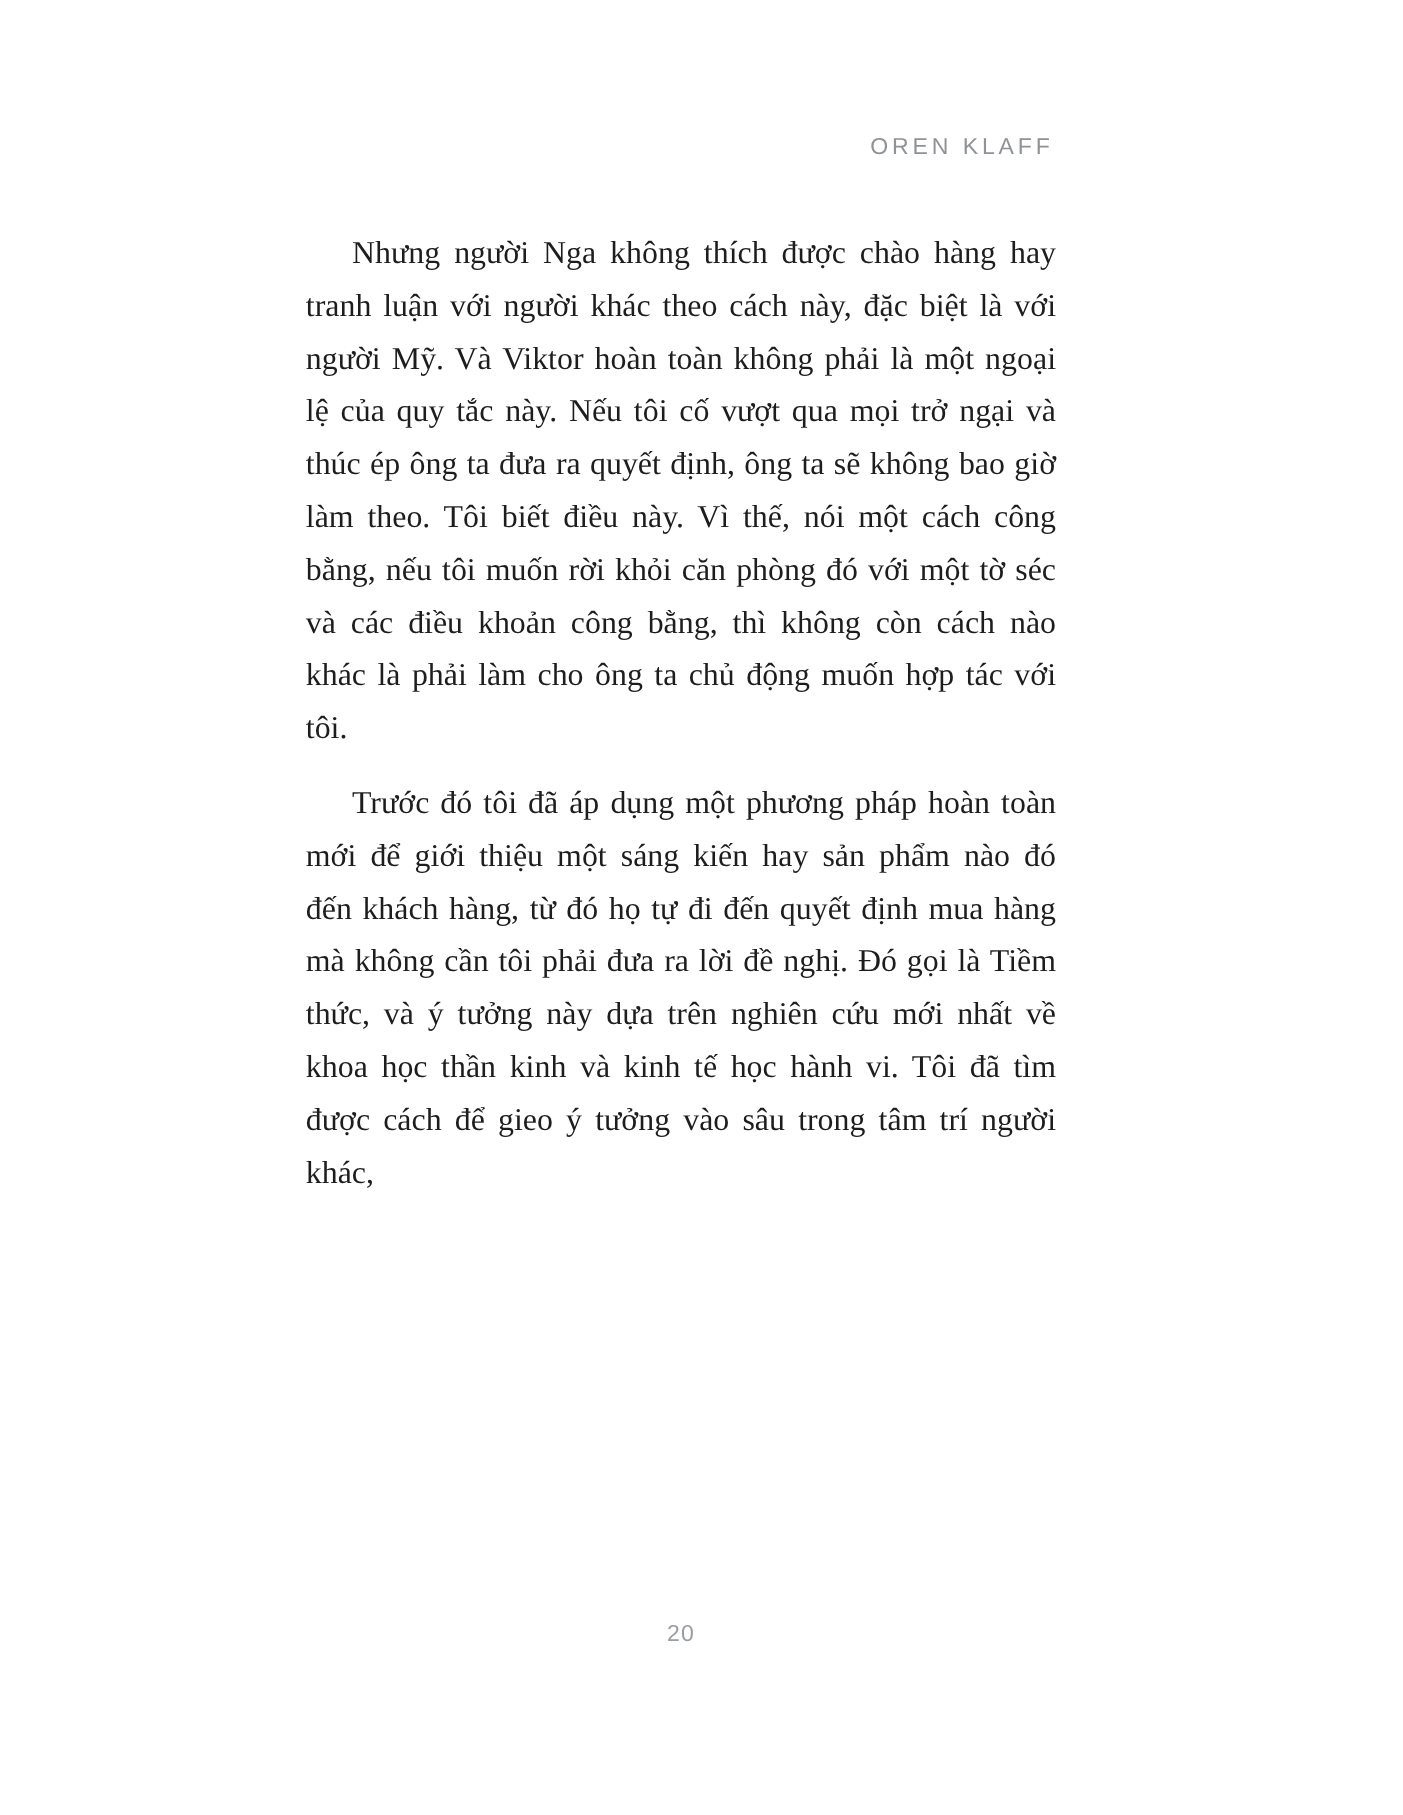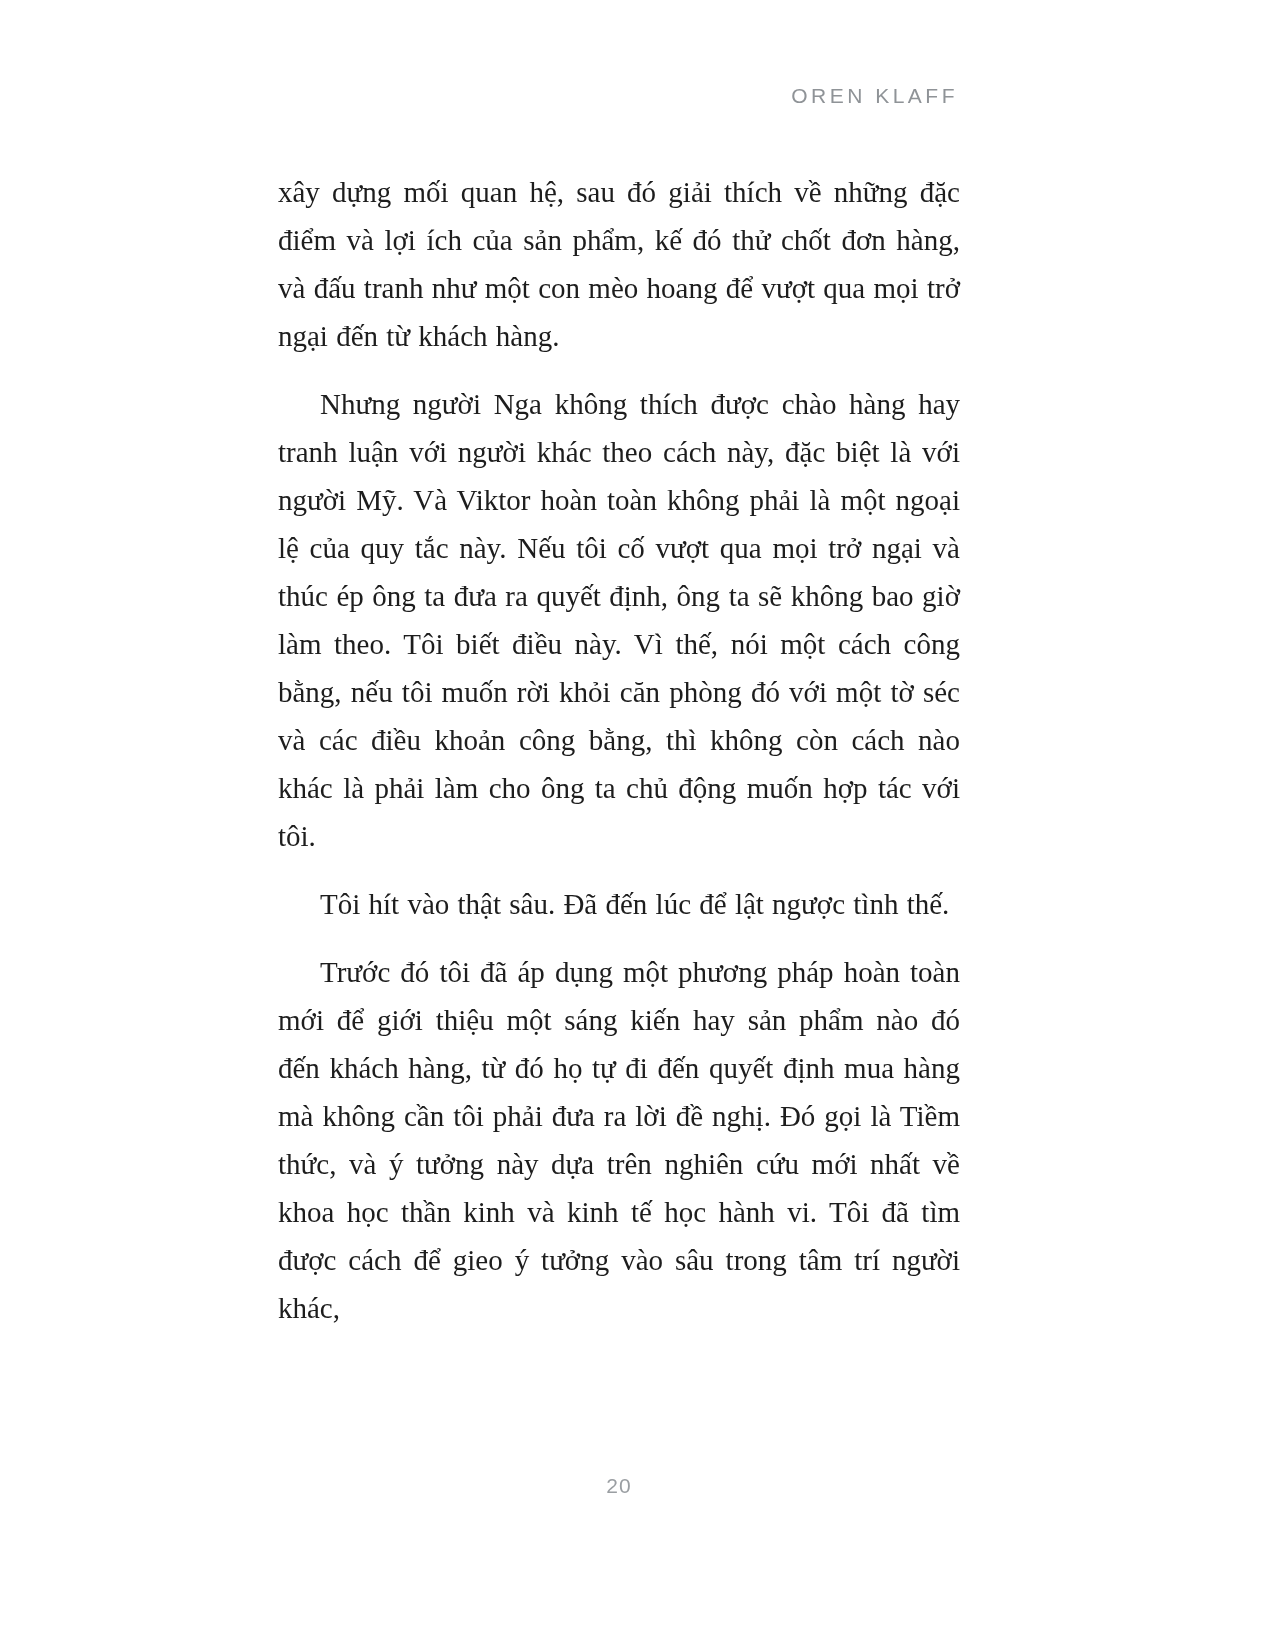--- a/index.html
+++ b/index.html
@@ -11,20 +11,21 @@
     height: 1650px;
     background: #ffffff;
     font-family: "Liberation Serif", serif;
     position: relative;
     overflow: hidden;
   }
   .page {
     position: absolute;
     inset: 0;
     background: #ffffff;
+    margin-top: 38px;
   }
   .running-header {
     position: absolute;
     top: 84px;
     right: 317px;
     font-family: "Liberation Sans", sans-serif;
     font-size: 21px;
     letter-spacing: 3.5px;
     color: #8f9397;
     font-weight: 400;
@@ -60,21 +61,19 @@
   }
 </style>
 </head>
 <body>
 
 <div class="page">
 
   <div class="running-header">OREN KLAFF</div>
 
   <div class="text-block">
-    <p class="continued">xây dựng mối quan hệ, sau đó giải thích về những đặc điểm và lợi ích của sản phẩm, kế đó thử chốt đơn hàng, và đấu tranh như một con mèo hoang để vượt qua mọi trở ngại đến từ khách hàng.</p>
     <p>Nhưng người Nga không thích được chào hàng hay tranh luận với người khác theo cách này, đặc biệt là với người Mỹ. Và Viktor hoàn toàn không phải là một ngoại lệ của quy tắc này. Nếu tôi cố vượt qua mọi trở ngại và thúc ép ông ta đưa ra quyết định, ông ta sẽ không bao giờ làm theo. Tôi biết điều này. Vì thế, nói một cách công bằng, nếu tôi muốn rời khỏi căn phòng đó với một tờ séc và các điều khoản công bằng, thì không còn cách nào khác là phải làm cho ông ta chủ động muốn hợp tác với tôi.</p>
-    <p>Tôi hít vào thật sâu. Đã đến lúc để lật ngược tình thế.</p>
     <p>Trước đó tôi đã áp dụng một phương pháp hoàn toàn mới để giới thiệu một sáng kiến hay sản phẩm nào đó đến khách hàng, từ đó họ tự đi đến quyết định mua hàng mà không cần tôi phải đưa ra lời đề nghị. Đó gọi là Tiềm thức, và ý tưởng này dựa trên nghiên cứu mới nhất về khoa học thần kinh và kinh tế học hành vi. Tôi đã tìm được cách để gieo ý tưởng vào sâu trong tâm trí người khác,</p>
   </div>
 
   <div class="page-number">20</div>
 
 </div>
 
 </body></html>

